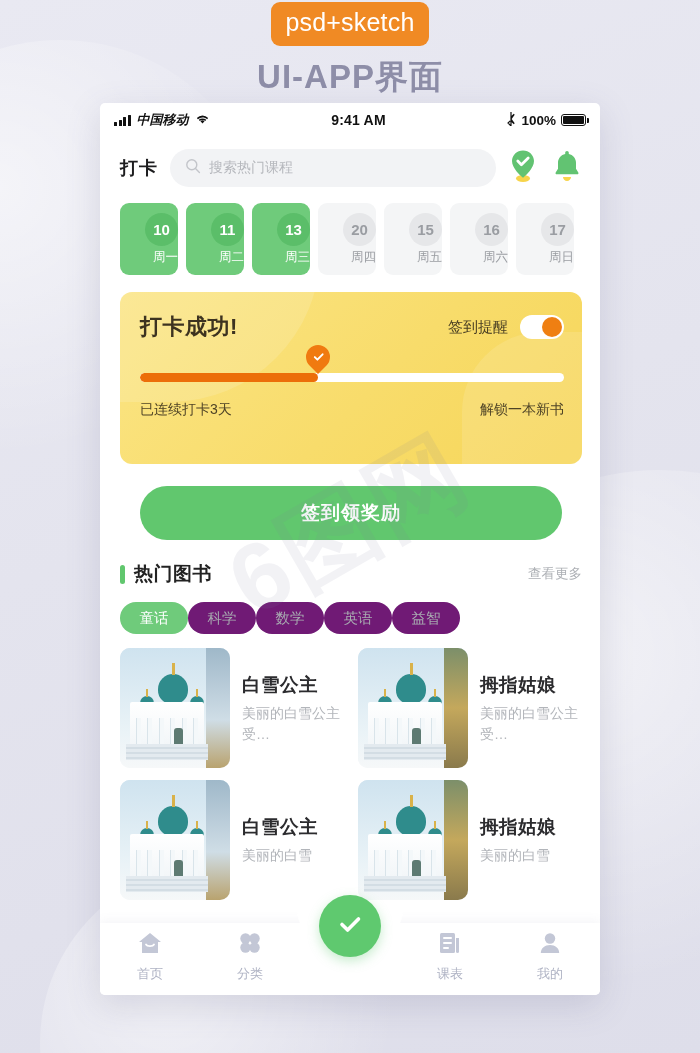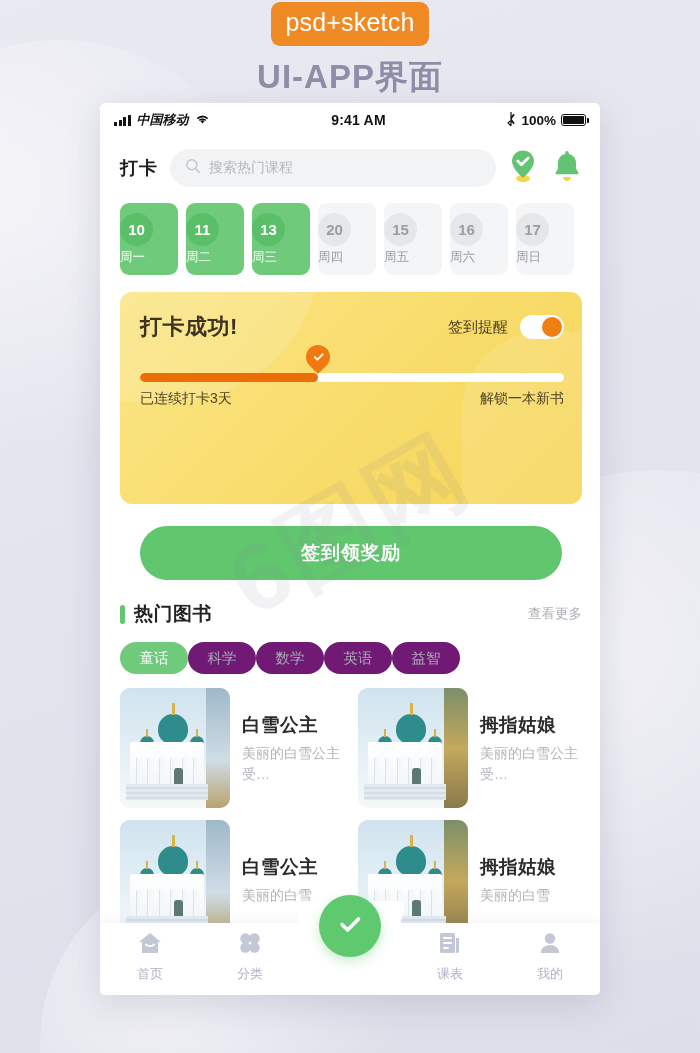--- a/index.html
+++ b/index.html
@@ -82,36 +82,36 @@
     display: flex; align-items: center; gap: 8px; padding: 0 15px;
   }
   .search-ph { font-size: 14px; color: #B6B8BD; }
   .hdr-icons { display: flex; align-items: center; gap: 14px; }
 
   
   .dates { display: flex; gap: 8px; padding: 6px 18px 0 20px; }
   .date {
     width: 58px; height: 72px; border-radius: 9px;
     background: #F4F5F6; display: flex; flex-direction: column;
-    align-items: flex-start; justify-content: center; gap: 3px;
+    align-items: flex-end; justify-content: center; gap: 3px;
   }
   .date .num {
     width: 33px; height: 33px; border-radius: 50%;
     background: #E6E7E9; color: #9A9DA2;
     font-size: 15px; font-weight: 600;
     display: flex; align-items: center; justify-content: center;
   }
   .date .dow { font-size: 12.5px; color: #9A9DA2; }
   .date.active { background: #6FCB7B; }
   .date.active .num { background: #5BBE69; color: #ffffff; }
   .date.active .dow { color: #ffffff; }
 
   
   .punch {
-    margin: 17px 18px 0 20px; height: 212px; border-radius: 12px;
+    margin: 17px 18px 0 20px; height: 172px; border-radius: 12px;
     background: linear-gradient(135deg, #FBE585 0%, #F8DC6B 55%, #F6D659 100%);
     position: relative; overflow: hidden; padding: 20px 18px 0 20px;
   }
   .punch::before {
     content:""; position:absolute; left:-60px; top:-80px; width:260px; height:190px;
     background: rgba(255,255,255,.14); border-radius: 0 0 150px 0;
   }
   .punch::after {
     content:""; position:absolute; right:-40px; top:40px; width:160px; height:180px;
     background: rgba(255,255,255,.12); border-radius: 80px 0 0 0;
@@ -132,21 +132,21 @@
   .pin {
     position:absolute; left: 40.5%; top: -28px; width: 24px; height: 24px;
     background: #F07A10; border-radius: 50% 50% 50% 0;
     transform: rotate(-45deg); display:flex; align-items:center; justify-content:center;
   }
   .pin svg { transform: rotate(45deg); }
   .bar { height: 9px; border-radius: 5px; background: #ffffff; overflow: hidden; }
   .bar span { display:block; height: 100%; border-radius: 5px; background: #EC6E09; }
   .punch-foot {
     display:flex; align-items:center; justify-content: space-between;
-    margin-top: 8px; font-size: 14px; color: #4E4326; position:relative; z-index:2;
+    margin-top: 19px; font-size: 14px; color: #4E4326; position:relative; z-index:2;
   }
 
   
   .cta {
     display:block; margin: 22px 38px 0 40px; height: 54px; border-radius: 27px;
     background: #61C76E; color: #ffffff; font-size: 19px; font-weight: 700;
     border: none; letter-spacing: 1px; cursor: pointer;
     font-family: inherit; width: calc(100% - 78px);
   }
 

